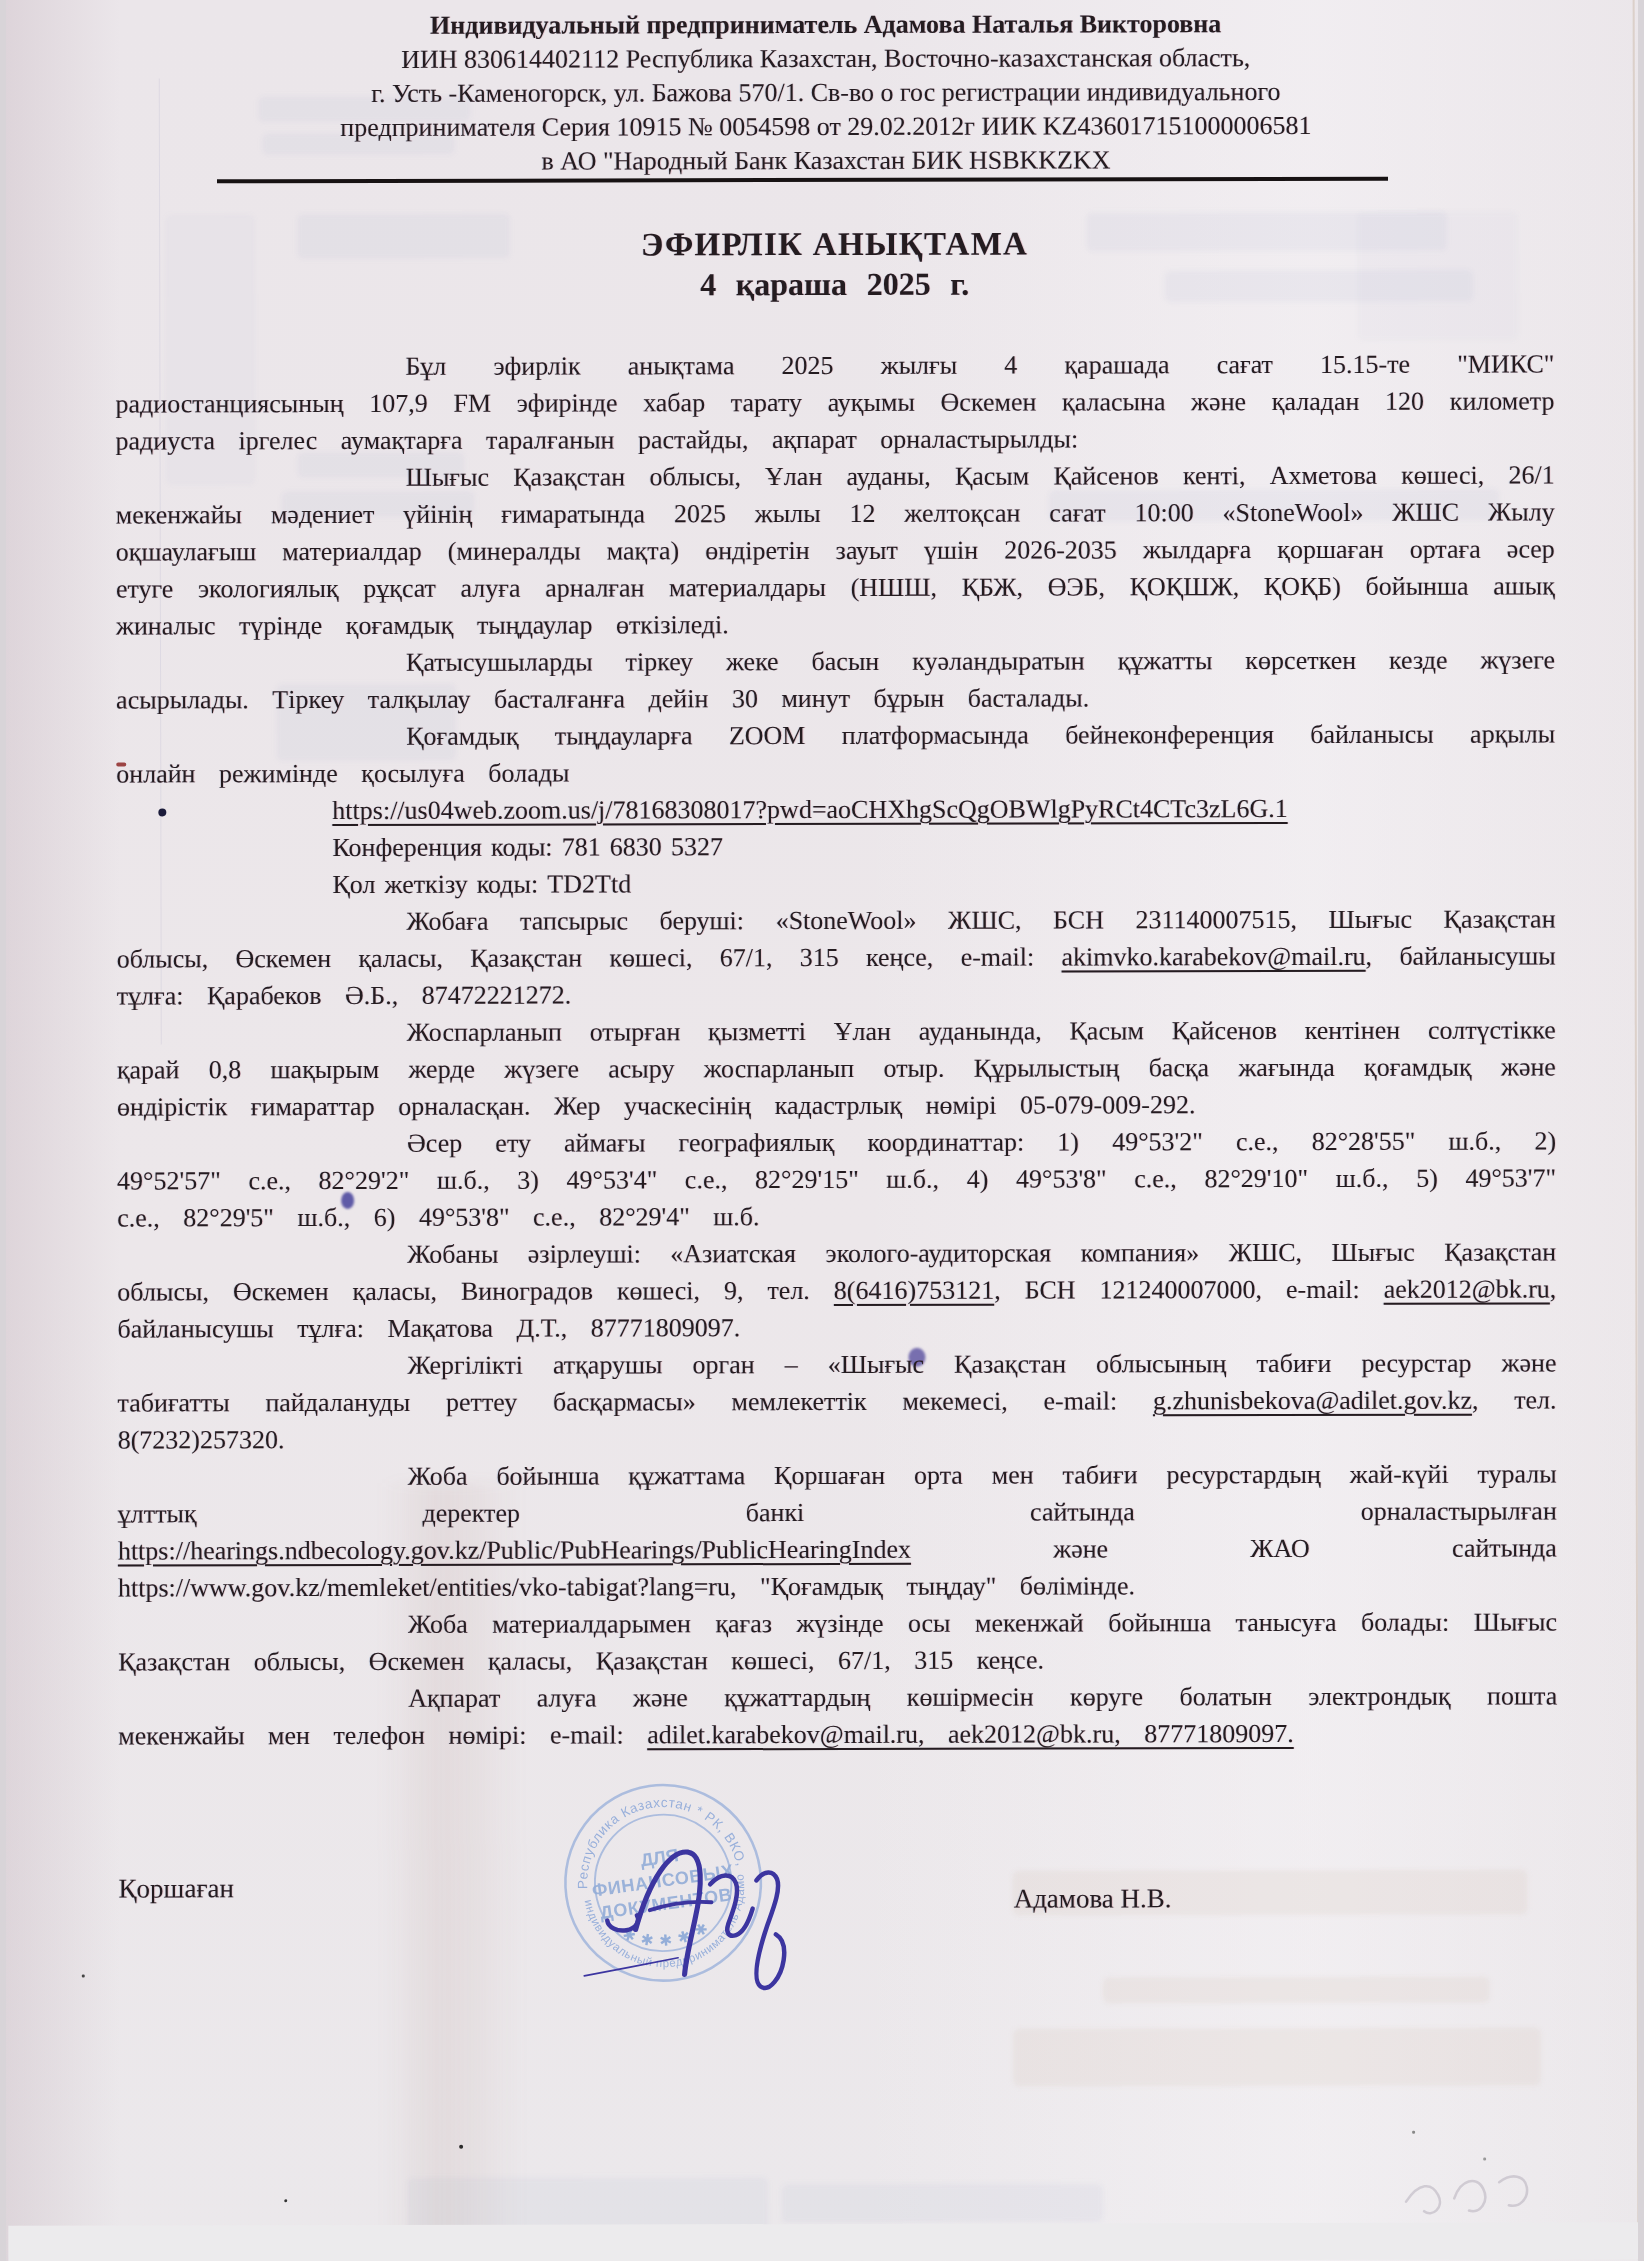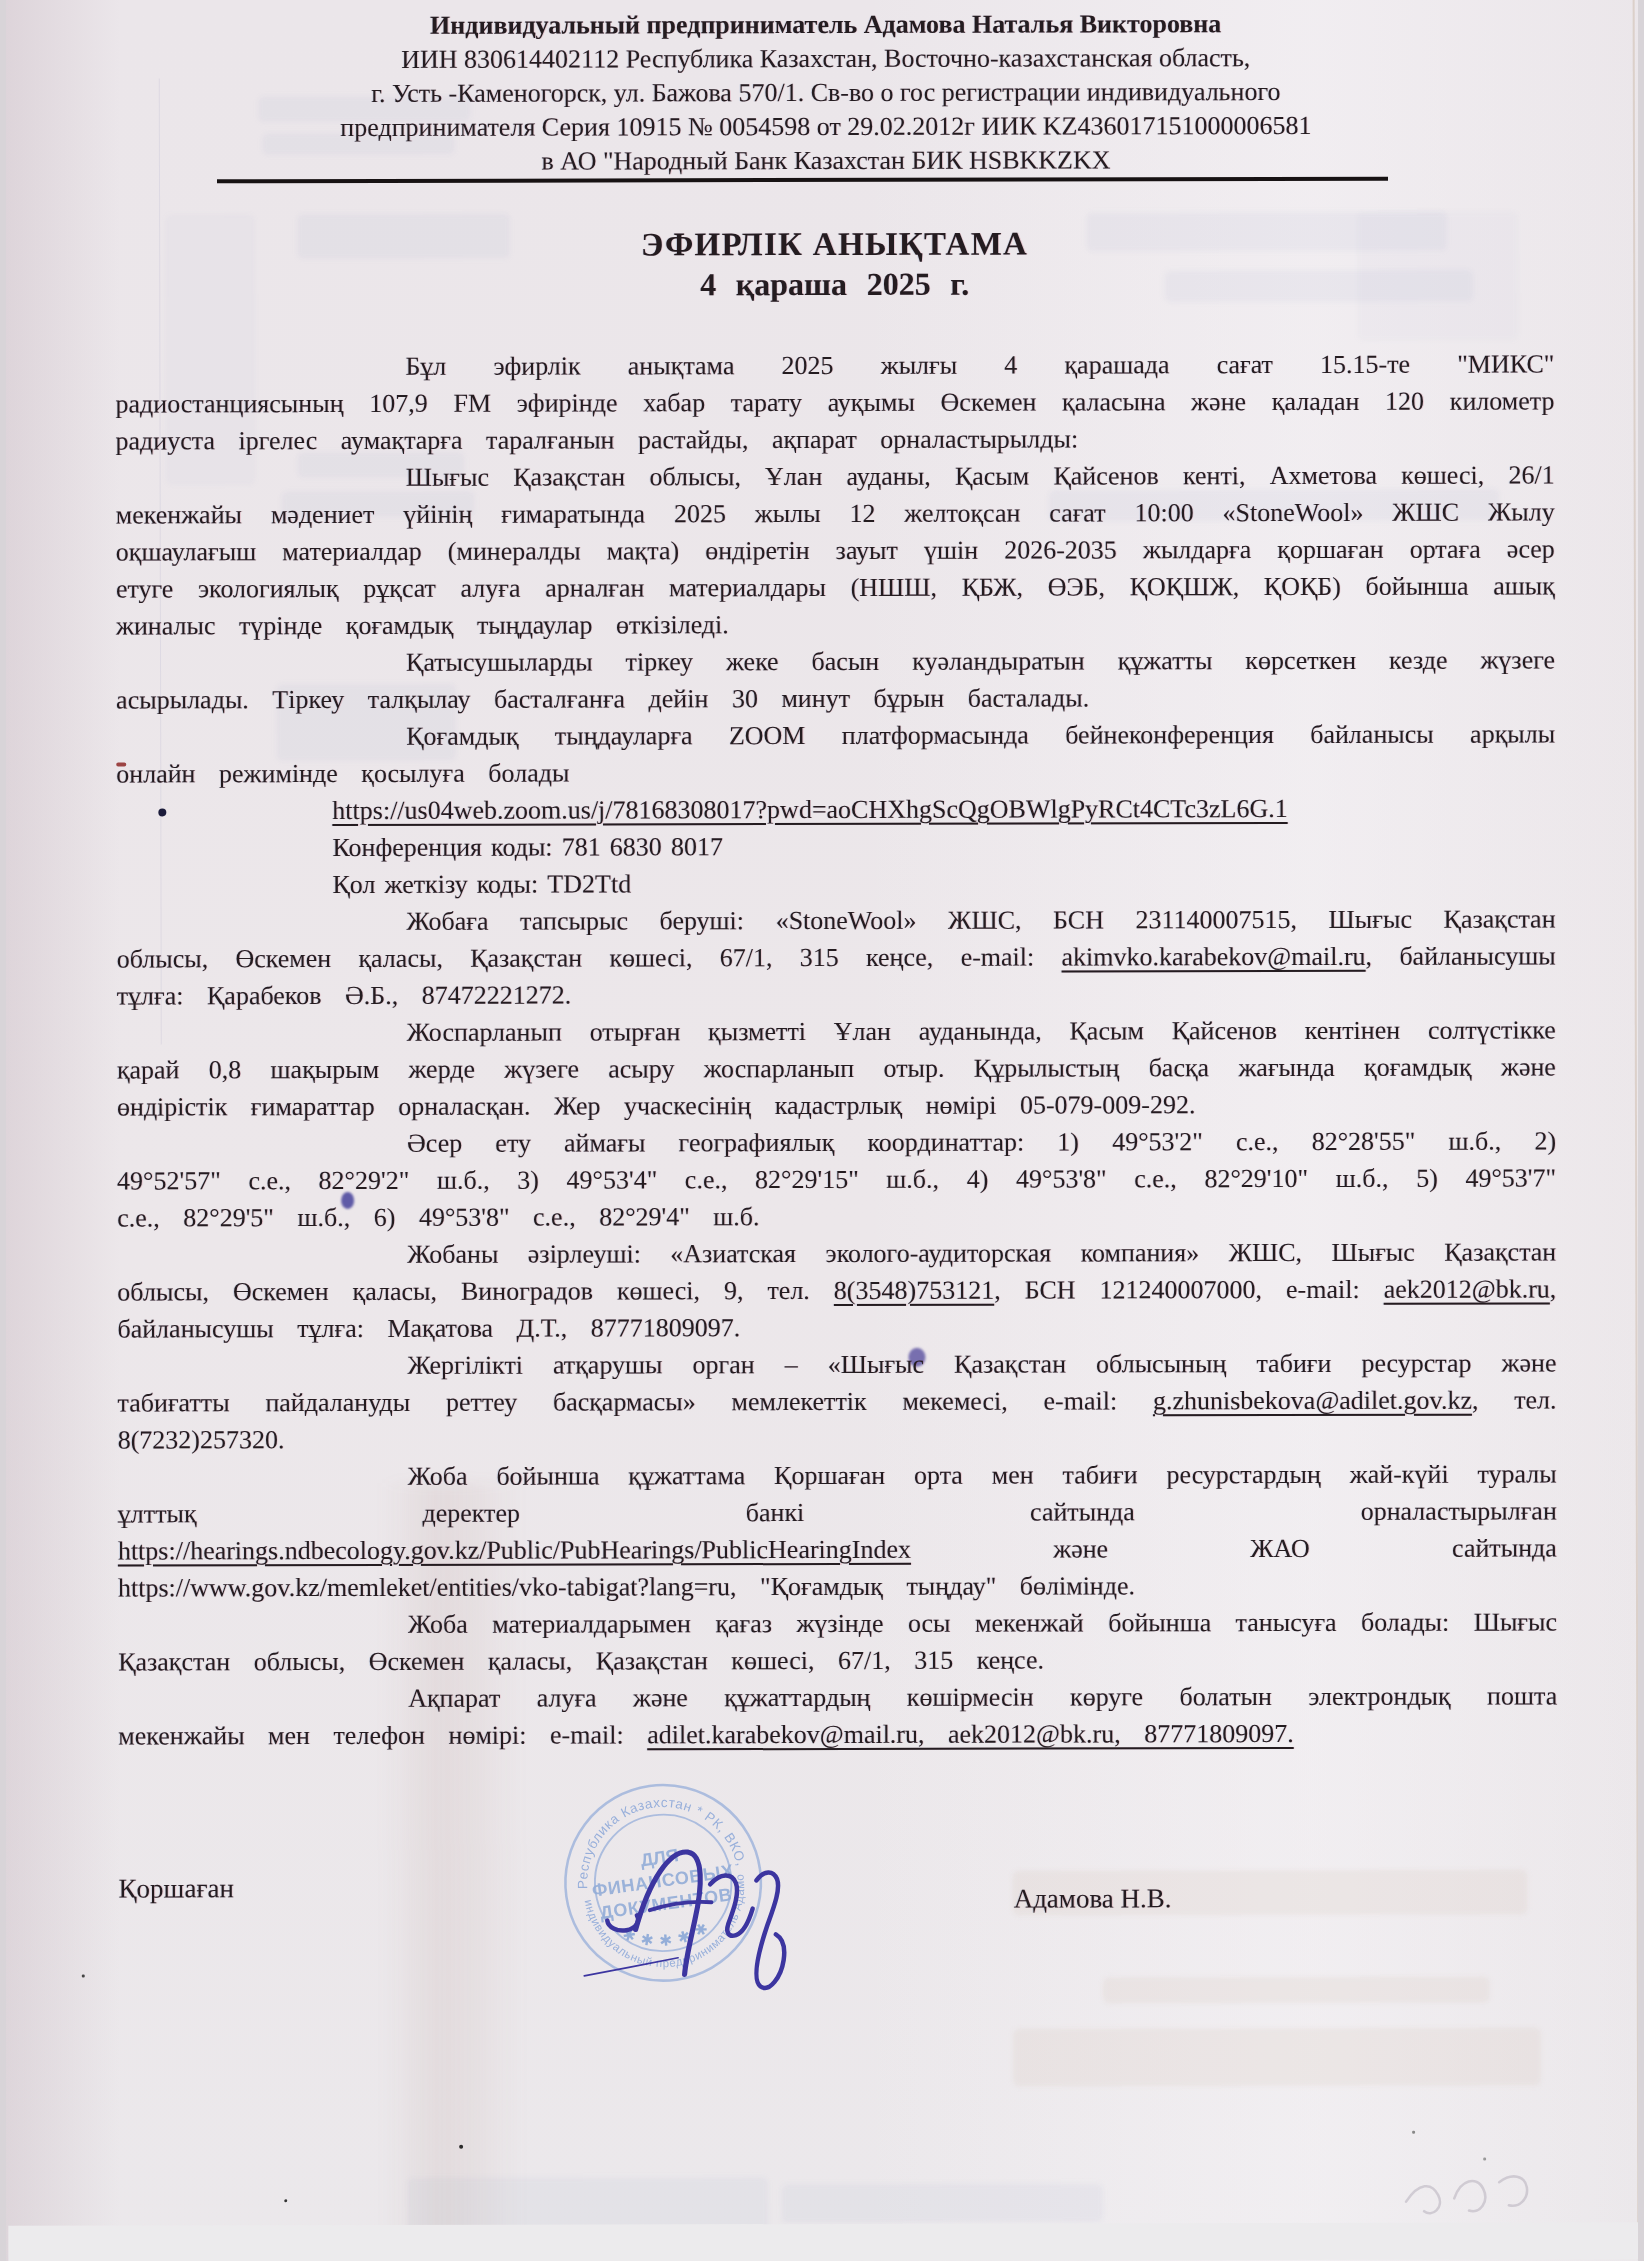--- a/index.html
+++ b/index.html
@@ -101,26 +101,26 @@
       <div class="doc-title">ЭФИРЛІК АНЫҚТАМА</div>
       <div class="doc-date">4 қараша 2025 г.</div>
     </div>
 
     <main class="doc-body doc-text" id="doc-body">
         <p class="indent"><span>Бұл эфирлік анықтама 2025 жылғы 4 қарашада сағат 15.15-те "МИКС" радиостанциясының 107,9 FM эфирінде хабар тарату ауқымы Өскемен қаласына және қаладан 120 километр радиуста іргелес аумақтарға таралғанын растайды, ақпарат орналастырылды:</span></p>
         <p class="indent"><span>Шығыс Қазақстан облысы, Ұлан ауданы, Қасым Қайсенов кенті, Ахметова көшесі, 26/1 мекенжайы мәдениет үйінің ғимаратында 2025 жылы 12 желтоқсан сағат 10:00 «StoneWool» ЖШС Жылу оқшаулағыш материалдар (минералды мақта) өндіретін зауыт үшін 2026-2035 жылдарға қоршаған ортаға әсер етуге экологиялық рұқсат алуға арналған материалдары (НШШ, ҚБЖ, ӨЭБ, ҚОҚШЖ, ҚОҚБ) бойынша ашық жиналыс түрінде қоғамдық тыңдаулар өткізіледі.</span></p>
         <p class="indent"><span>Қатысушыларды тіркеу жеке басын куәландыратын құжатты көрсеткен кезде жүзеге асырылады. Тіркеу талқылау басталғанға дейін 30 минут бұрын басталады.</span></p>
         <p class="indent"><span>Қоғамдық тыңдауларға ZOOM платформасында бейнеконференция байланысы арқылы онлайн режимінде қосылуға болады</span></p>
         <p class="link"><span class="u">https://us04web.zoom.us/j/78168308017?pwd=aoCHXhgScQgOBWlgPyRCt4CTc3zL6G.1</span></p>
-        <p class="link"><span>Конференция коды: 781 6830 8017</span></p>
+        <p class="link"><span>Конференция коды: 781 6830 5327</span></p>
         <p class="link"><span>Қол жеткізу коды: TD2Ttd</span></p>
         <p class="indent"><span>Жобаға тапсырыс беруші: «StoneWool» ЖШС, БСН 231140007515, Шығыс Қазақстан облысы, Өскемен қаласы, Қазақстан көшесі, 67/1, 315 кеңсе, e-mail: </span><span class="u">akimvko.karabekov@mail.ru</span><span>, байланысушы тұлға: Қарабеков Ә.Б., 87472221272.</span></p>
         <p class="indent"><span>Жоспарланып отырған қызметті Ұлан ауданында, Қасым Қайсенов кентінен солтүстікке қарай 0,8 шақырым жерде жүзеге асыру жоспарланып отыр. Құрылыстың басқа жағында қоғамдық және өндірістік ғимараттар орналасқан. Жер учаскесінің кадастрлық нөмірі 05-079-009-292.</span></p>
         <p class="indent"><span>Әсер ету аймағы географиялық координаттар: 1) 49°53'2" с.е., 82°28'55" ш.б., 2) 49°52'57" с.е., 82°29'2" ш.б., 3) 49°53'4" с.е., 82°29'15" ш.б., 4) 49°53'8" с.е., 82°29'10" ш.б., 5) 49°53'7" с.е., 82°29'5" ш.б., 6) 49°53'8" с.е., 82°29'4" ш.б.</span></p>
-        <p class="indent"><span>Жобаны әзірлеуші: «Азиатская эколого-аудиторская компания» ЖШС, Шығыс Қазақстан облысы, Өскемен қаласы, Виноградов көшесі, 9, тел. </span><span class="u">8(3548)753121</span><span>, БСН 121240007000, e-mail: </span><span class="u">aek2012@bk.ru</span><span>, байланысушы тұлға: Мақатова Д.Т., 87771809097.</span></p>
+        <p class="indent"><span>Жобаны әзірлеуші: «Азиатская эколого-аудиторская компания» ЖШС, Шығыс Қазақстан облысы, Өскемен қаласы, Виноградов көшесі, 9, тел. </span><span class="u">8(6416)753121</span><span>, БСН 121240007000, e-mail: </span><span class="u">aek2012@bk.ru</span><span>, байланысушы тұлға: Мақатова Д.Т., 87771809097.</span></p>
         <p class="indent"><span>Жергілікті атқарушы орган – «Шығыс Қазақстан облысының табиғи ресурстар және табиғатты пайдалануды реттеу басқармасы» мемлекеттік мекемесі, e-mail: </span><span class="u">g.zhunisbekova@adilet.gov.kz</span><span>, тел. 8(7232)257320.</span></p>
         <p class="indent"><span>Жоба бойынша құжаттама Қоршаған орта мен табиғи ресурстардың жай-күйі туралы ұлттық деректер банкі сайтында орналастырылған </span><span class="u">https://hearings.ndbecology.gov.kz/Public/PubHearings/PublicHearingIndex</span><span> және ЖАО сайтында https://www.gov.kz/memleket/entities/vko-tabigat?lang=ru, "Қоғамдық тыңдау" бөлімінде.</span></p>
         <p class="indent"><span>Жоба материалдарымен қағаз жүзінде осы мекенжай бойынша танысуға болады: Шығыс Қазақстан облысы, Өскемен қаласы, Қазақстан көшесі, 67/1, 315 кеңсе.</span></p>
         <p class="indent"><span>Ақпарат алуға және құжаттардың көшірмесін көруге болатын электрондық пошта мекенжайы мен телефон нөмірі: e-mail: </span><span class="u">adilet.karabekov@mail.ru, aek2012@bk.ru, 87771809097.</span></p>
       </main>
 
     <div class="doc-footer doc-text">
       <span>Қоршаған</span>
       <span class="signer-name">Адамова Н.В.</span>
     </div>

